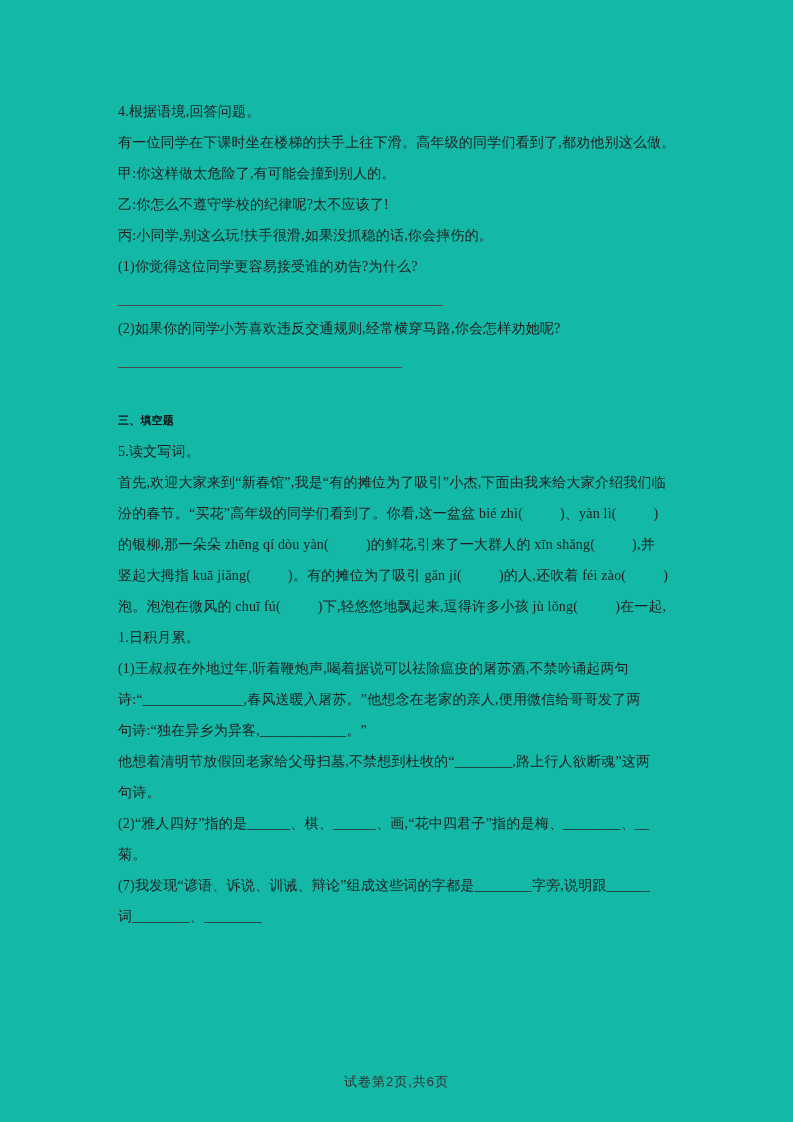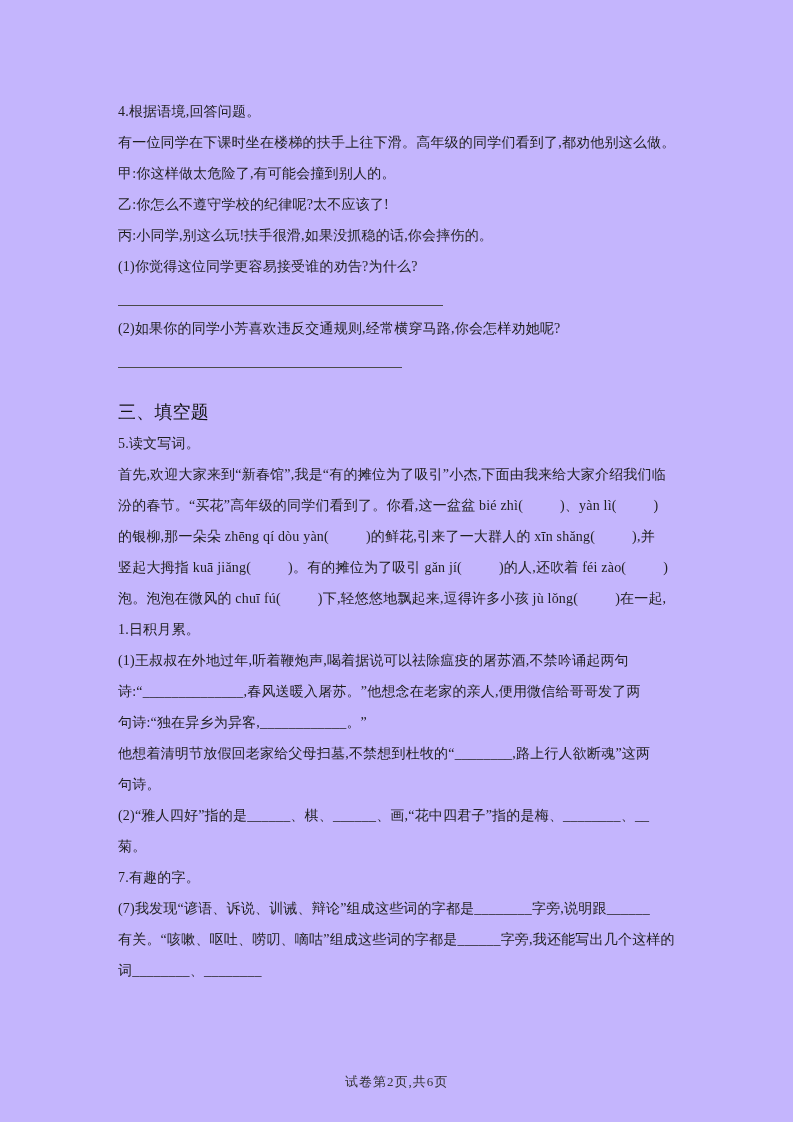--- a/index.html
+++ b/index.html
@@ -4,44 +4,44 @@
 <style>
   html, body {
     margin: 0;
     padding: 0;
     background: #ffffff;
   }
   .page {
     position: relative;
     width: 793px;
     height: 1122px;
-    background: #c4b5fd;
+    background: #14b8a6;
     overflow: hidden;
     font-family: "Liberation Serif", "DejaVu Serif", serif;
     color: #1f1f1f;
   }
   .content {
     position: absolute;
     left: 118px;
     top: 96px;
     width: 566px;
   }
   .line {
     height: 31px;
     line-height: 31px;
     font-size: 14px;
     white-space: pre;
     letter-spacing: 0.2px;
     color: #1f1f1f;
   }
   .line.heading {
     font-family: "Liberation Sans", "DejaVu Sans", sans-serif;
-    font-weight: normal;
-    font-size: 18px;
-    margin-top: 22px;
+    font-weight: bold;
+    font-size: 11px;
+    margin-top: 30px;
     color: #111111;
   }
   .rule-row {
     display: flex;
     align-items: flex-end;
   }
   .rule {
     display: inline-block;
     height: 0;
     border-bottom: 1.5px solid #4a4a4a;
@@ -50,21 +50,21 @@
   .footer {
     position: absolute;
     left: 0;
     top: 1072px;
     width: 793px;
     text-align: center;
     font-size: 13px;
     line-height: 20px;
     letter-spacing: 1px;
     color: #333333;
-    font-family: Liberation Serif, serif;
+    font-family: Liberation Sans, sans-serif;
   }
 </style>
 </head>
 <body>
 
 <div class="page">
   <div class="content">
       <div class="line">4.根据语境,回答问题。</div>
       <div class="line">有一位同学在下课时坐在楼梯的扶手上往下滑。高年级的同学们看到了,都劝他别这么做。</div>
       <div class="line">甲:你这样做太危险了,有可能会撞到别人的。</div>
@@ -82,19 +82,17 @@
       <div class="line">竖起大拇指 kuā jiǎng(          )。有的摊位为了吸引 gǎn jí(          )的人,还吹着 féi zào(          )</div>
       <div class="line">泡。泡泡在微风的 chuī fú(          )下,轻悠悠地飘起来,逗得许多小孩 jù lǒng(          )在一起,</div>
       <div class="line">1.日积月累。</div>
       <div class="line">(1)王叔叔在外地过年,听着鞭炮声,喝着据说可以祛除瘟疫的屠苏酒,不禁吟诵起两句</div>
       <div class="line">诗:“______________,春风送暖入屠苏。”他想念在老家的亲人,便用微信给哥哥发了两</div>
       <div class="line">句诗:“独在异乡为异客,____________。”</div>
       <div class="line">他想着清明节放假回老家给父母扫墓,不禁想到杜牧的“________,路上行人欲断魂”这两</div>
       <div class="line">句诗。</div>
       <div class="line">(2)“雅人四好”指的是______、棋、______、画,“花中四君子”指的是梅、________、__</div>
       <div class="line">菊。</div>
-      <div class="line">7.有趣的字。</div>
       <div class="line">(7)我发现“谚语、诉说、训诫、辩论”组成这些词的字都是________字旁,说明跟______</div>
-      <div class="line">有关。“咳嗽、呕吐、唠叨、嘀咕”组成这些词的字都是______字旁,我还能写出几个这样的</div>
       <div class="line">词________、________</div>
     </div>
   <div class="footer">试卷第2页,共6页</div>
 </div>
 
 </body></html>

